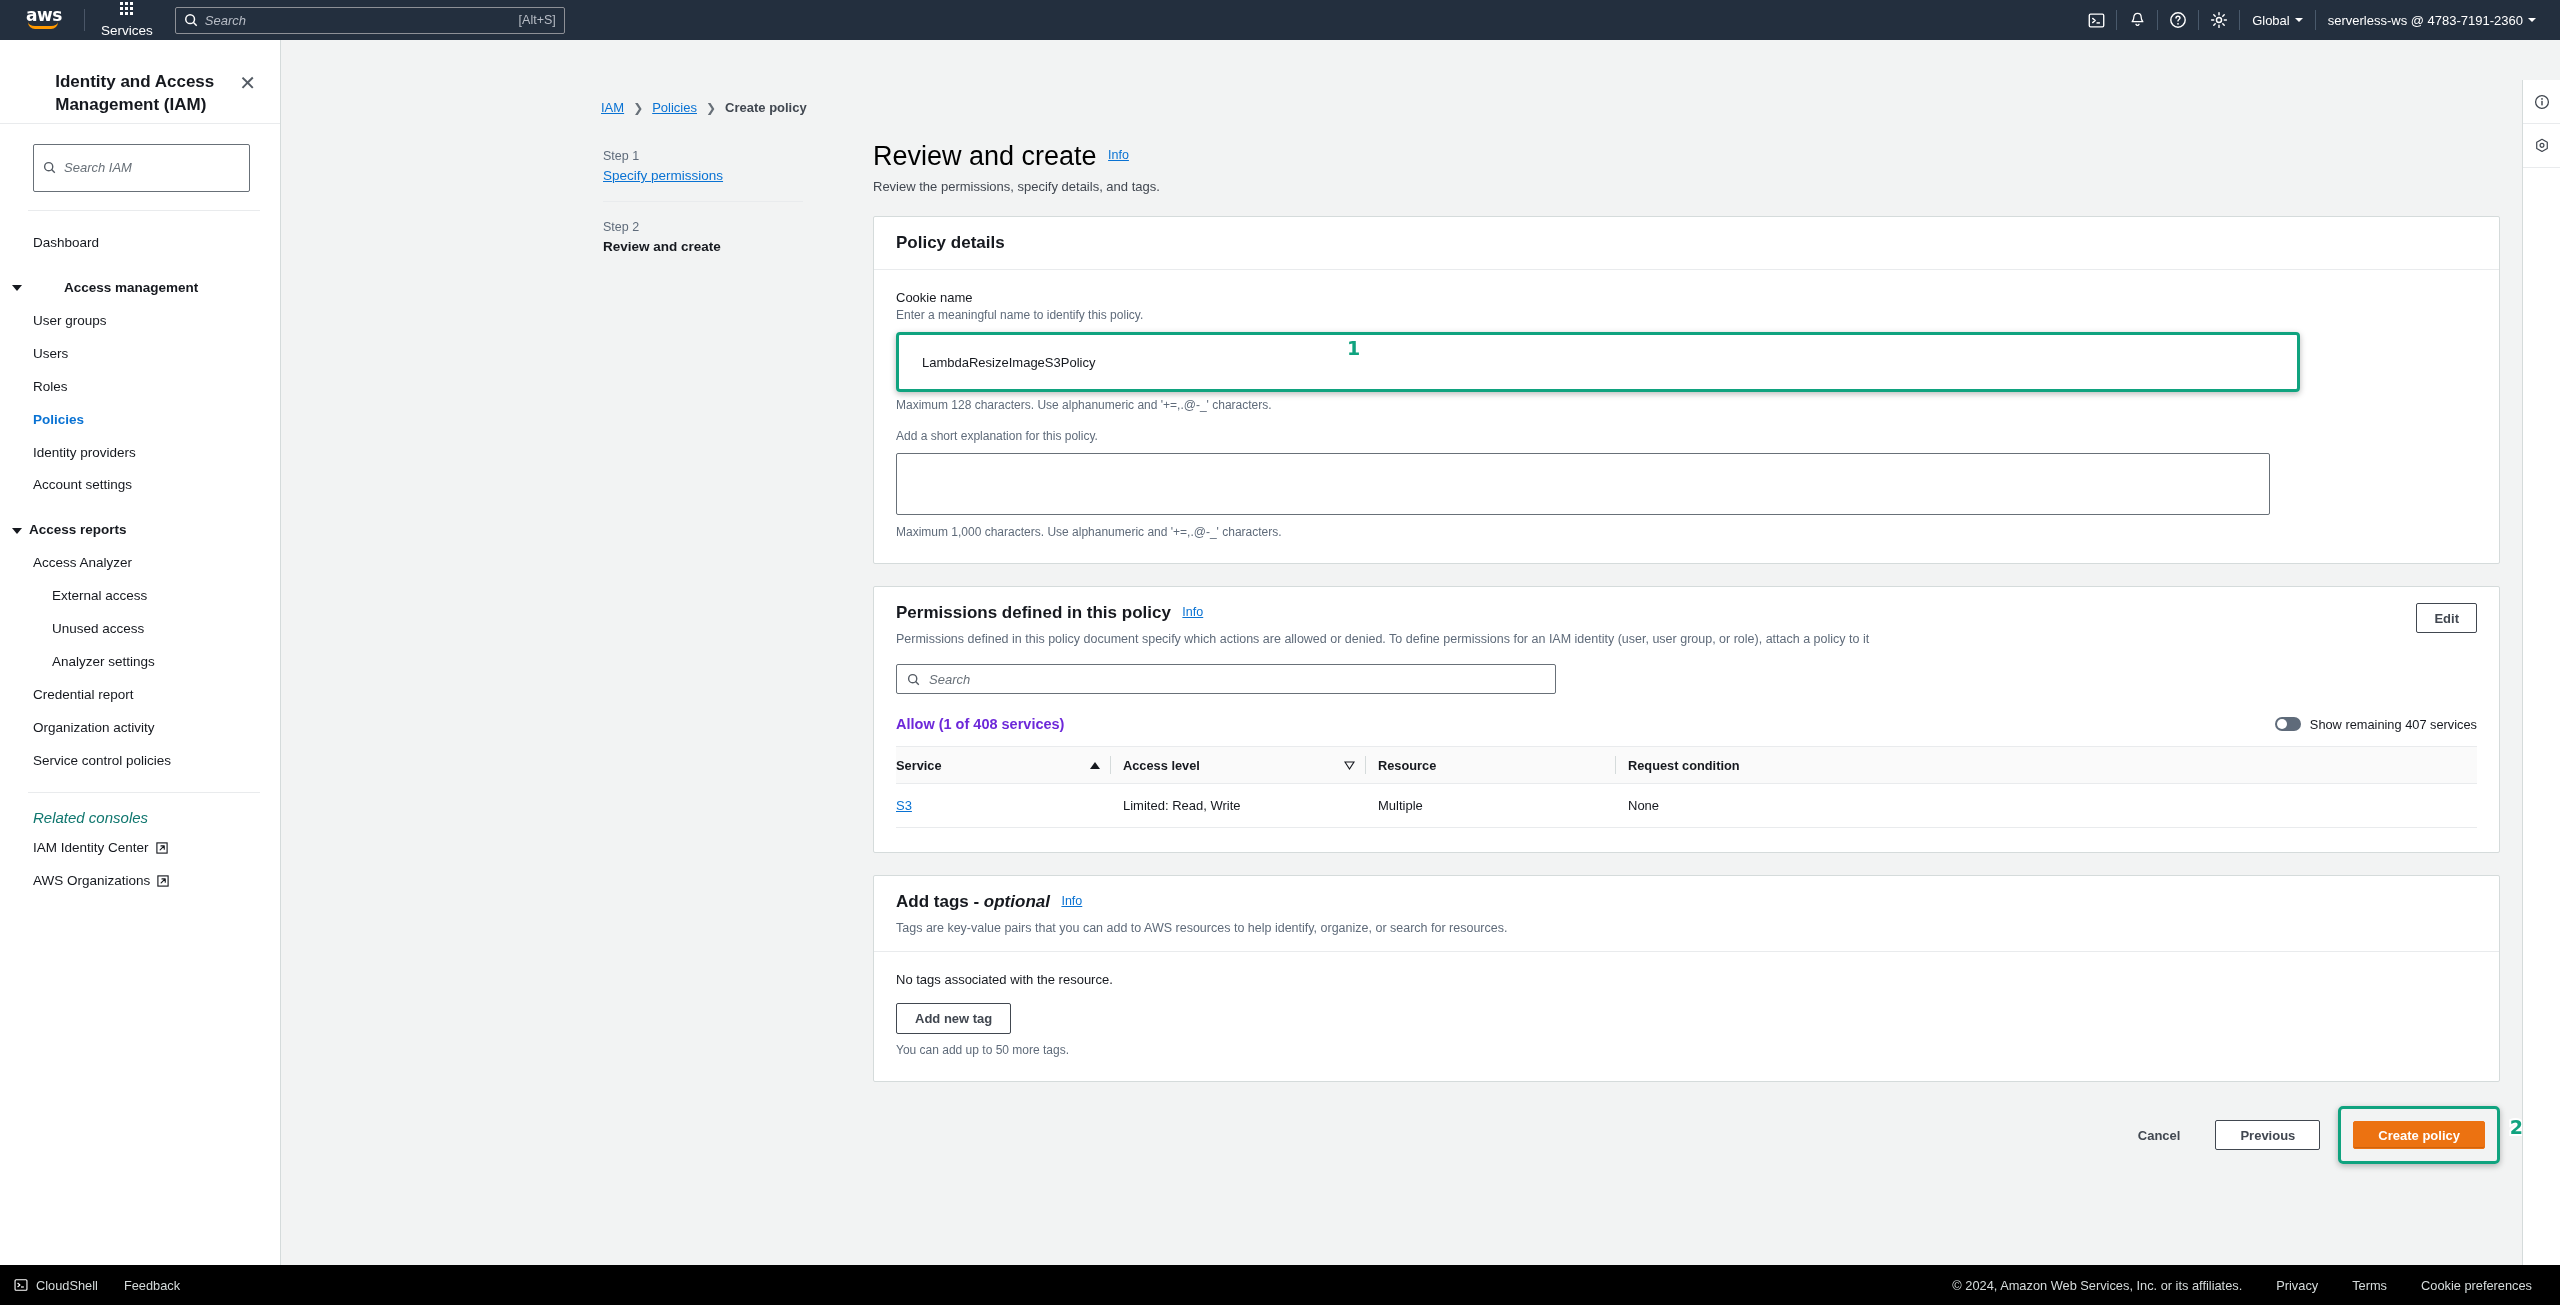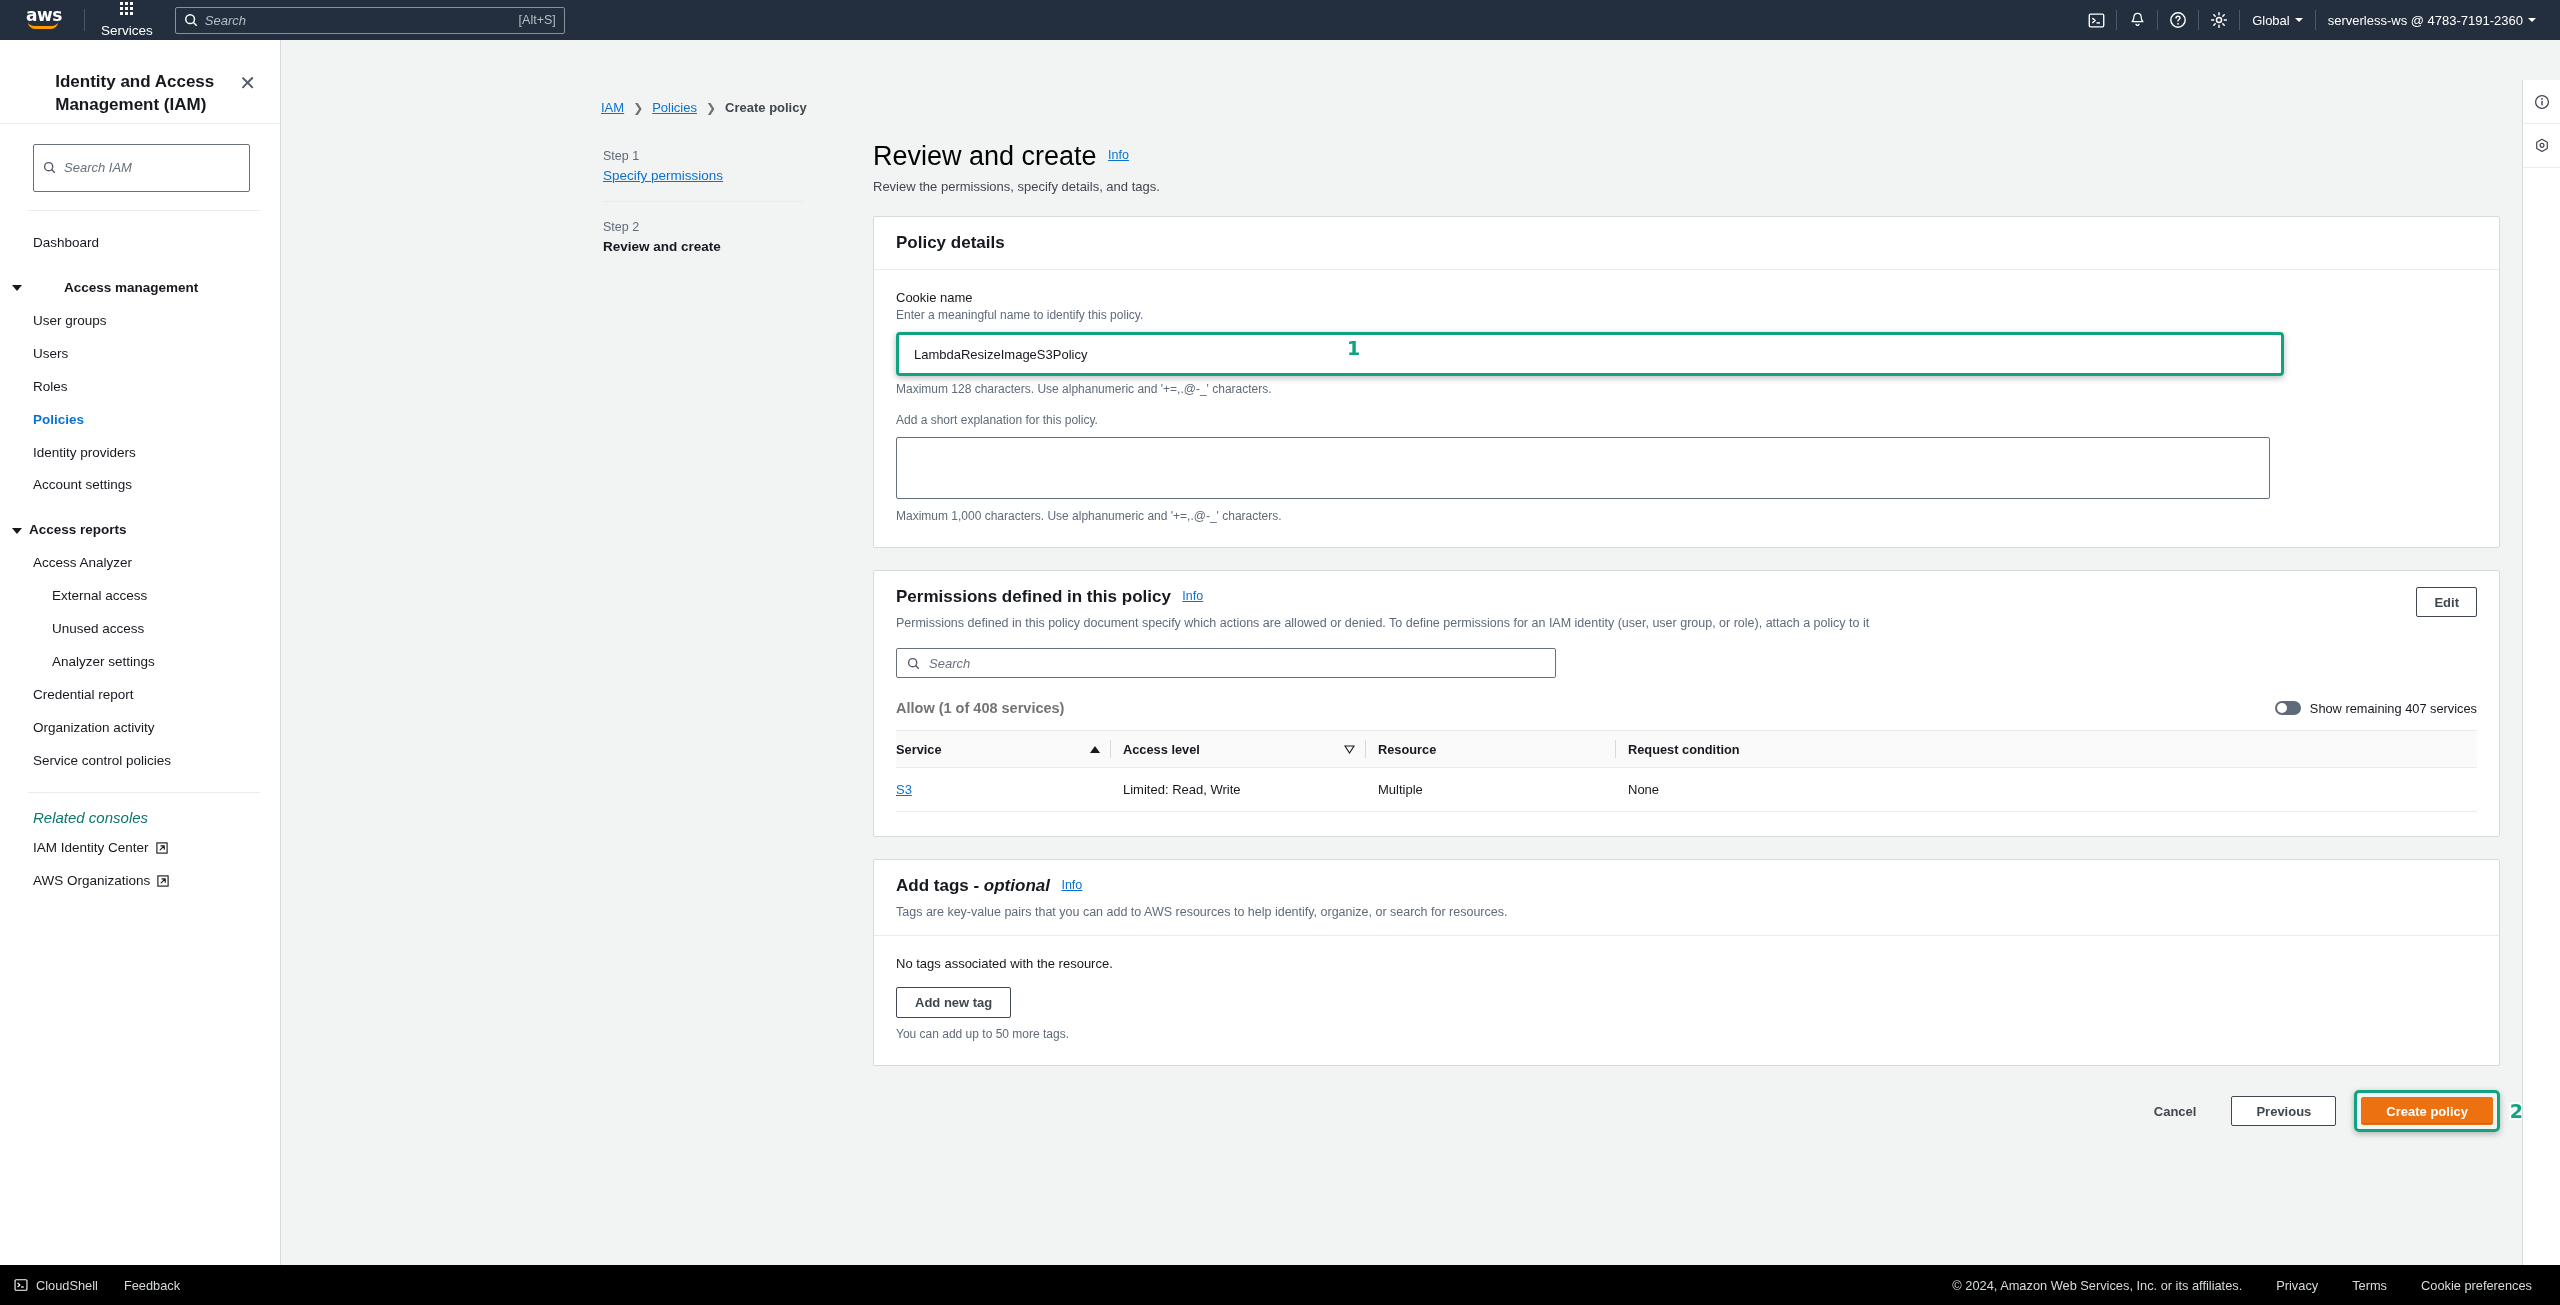--- a/index.html
+++ b/index.html
@@ -133,21 +133,21 @@
   .field-foot { font-size: 12px; color: #5f6b7a; margin-top: 6px; }
 
   .text-input {
     margin-top: 10px; height: 30px; width: 1374px; max-width: 100%;
     border: 1px solid #687078; border-radius: 2px; background: #fff;
     font-size: 13px; color: #16191f; padding: 0 10px; font-family: inherit;
     display: flex; align-items: center;
   }
   .hl-ring {
     position: relative; display: inline-block; border: 3px solid #10a37f;
-    border-radius: 4px; box-shadow: 0 2px 6px rgba(0,0,0,.28); padding: 4px;
+    border-radius: 4px; box-shadow: 0 2px 6px rgba(0,0,0,.28); padding: 12px;
   }
   .marker {
     position: absolute; font-family: "DejaVu Sans", sans-serif;
     font-weight: bold; font-size: 19px; color: #10a37f;
     -webkit-text-stroke: 4px #fff; paint-order: stroke fill;
     pointer-events: none;
   }
   .marker.m1 { left: 448px; top: 2px; }
   .marker.m2 { right: -26px; top: 7px; }
 
@@ -160,21 +160,21 @@
   .srch-box {
     margin-top: 0; height: 30px; width: 660px; border: 1px solid #687078;
     border-radius: 2px; display: flex; align-items: center; gap: 9px; padding: 0 10px;
   }
   .srch-box .ph { font-size: 13px; color: #687078; font-style: italic; }
 
   .allow-row {
     display: flex; justify-content: space-between; align-items: center;
     margin-top: 22px;
   }
-  .allow-title { font-size: 14.5px; font-weight: bold; color: #737373; }
+  .allow-title { font-size: 14.5px; font-weight: bold; color: #6d28d9; }
   .toggle-wrap { display: flex; align-items: center; gap: 9px; cursor: pointer; }
   .toggle {
     width: 26px; height: 14px; border-radius: 8px; background: #5f6b7a; position: relative;
   }
   .toggle i { position: absolute; left: 2px; top: 2px; width: 10px; height: 10px;
     border-radius: 50%; background: #fff; }
   .toggle-lbl { font-size: 12.8px; color: #16191f; }
 
   table.perm { width: 100%; border-collapse: collapse; margin-top: 14px; }
   table.perm th {

